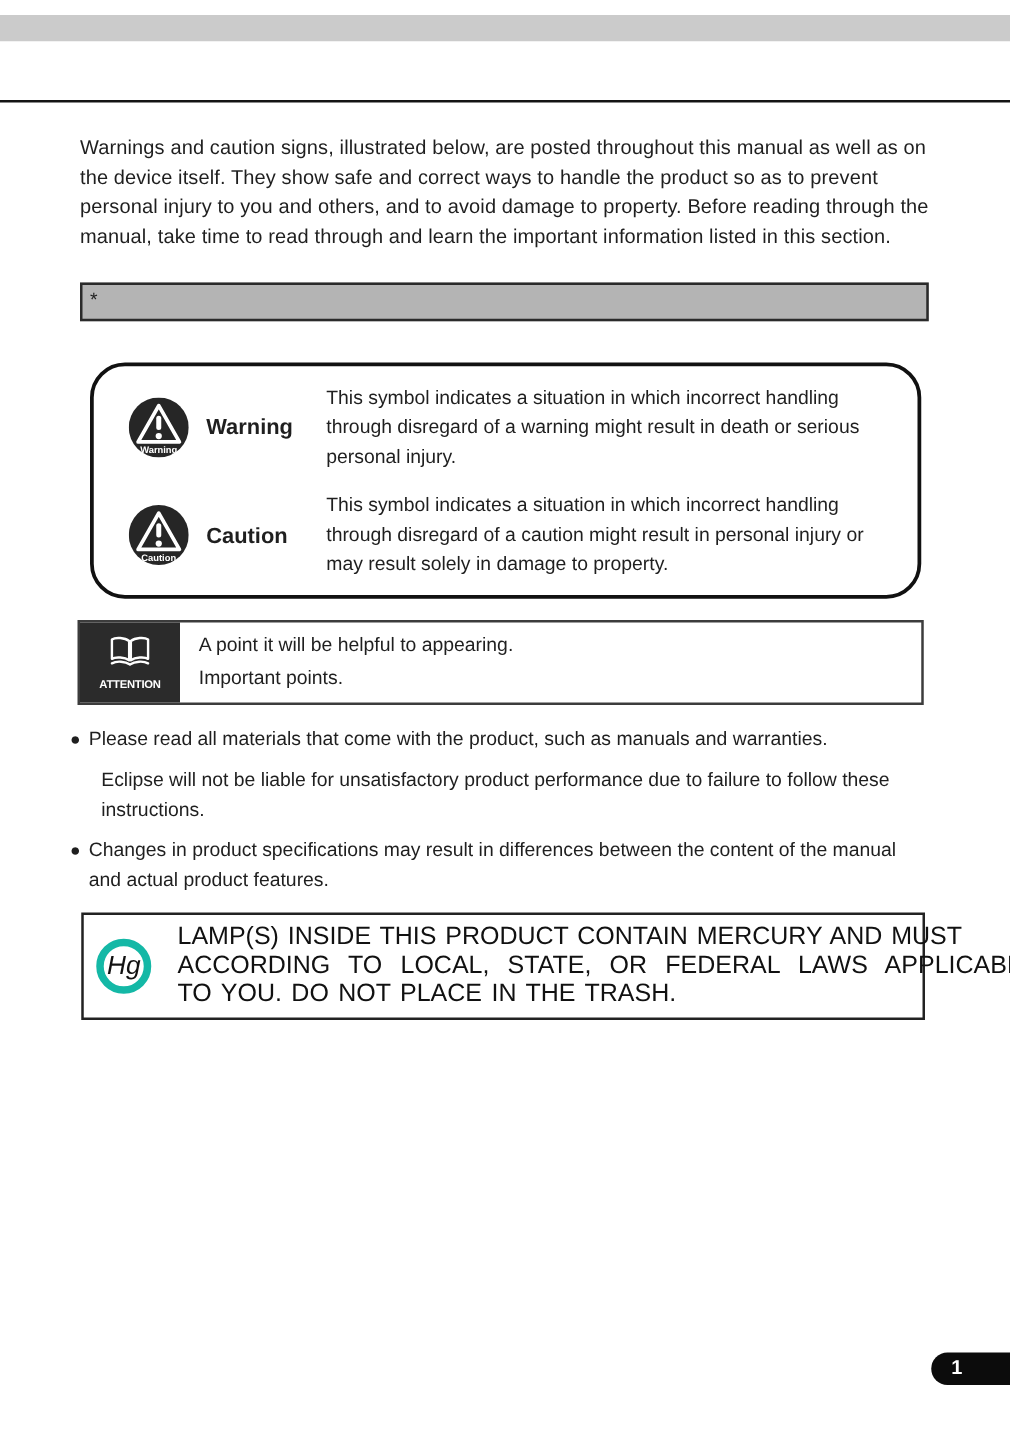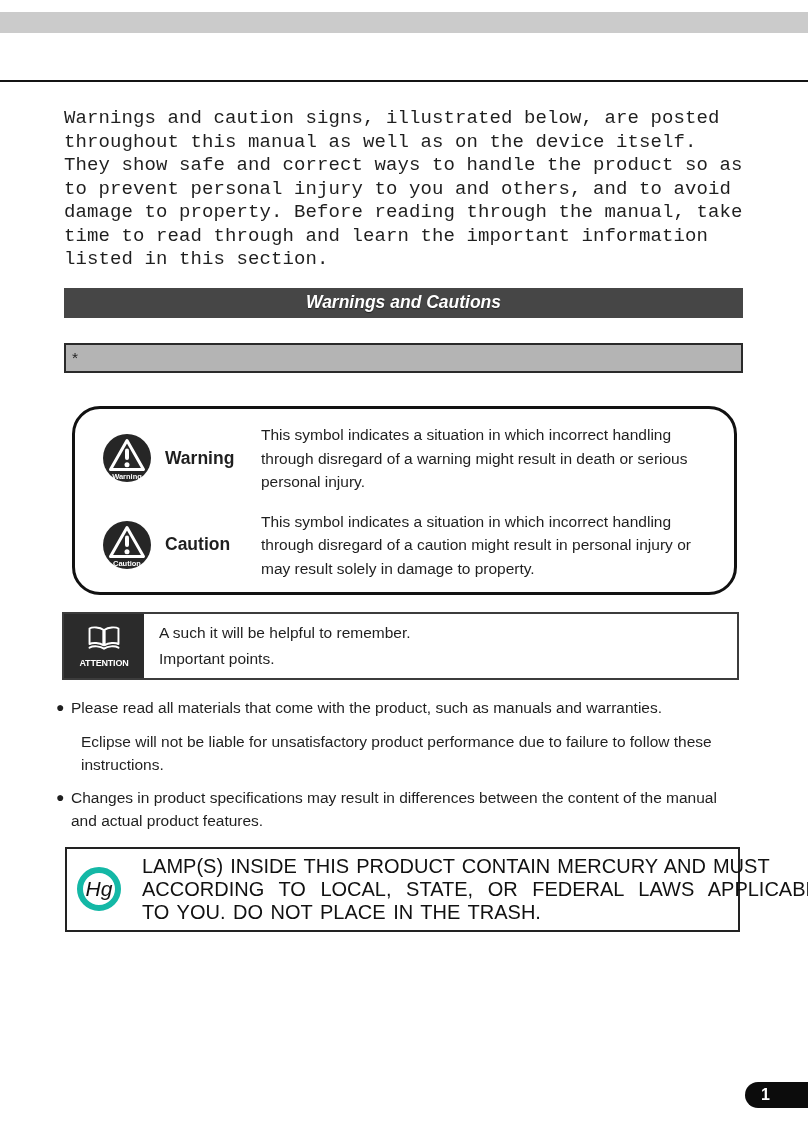--- a/index.html
+++ b/index.html
@@ -1,21 +1,21 @@
 <!DOCTYPE html>
 <html><head>
 <meta charset="utf-8">
 <style>
   html,body{margin:0;padding:0;background:#fff;}
   .page{position:relative;width:808px;height:1148px;background:#ffffff;
         font-family:"Liberation Sans",sans-serif;color:#1f1f1f;overflow:hidden;}
   .top-bar{position:absolute;left:0;top:12px;width:808px;height:21px;background:#cbcbcb;}
   .rule{position:absolute;left:0;top:80px;width:808px;height:2px;background:#141414;}
   .content{position:absolute;left:64px;top:107px;width:680px;}
-  .intro{margin:0;font-size:19px;line-height:23.5px;letter-spacing:0.1px;font-family:Liberation Mono, monospace;}
+  .intro{margin:0;font-size:16px;line-height:23.5px;letter-spacing:0.1px;}
   .section-header{margin-top:16px;width:679px;height:30px;background:#464646;
         display:flex;align-items:center;justify-content:center;box-sizing:border-box;}
   .section-header span{color:#ffffff;font-size:17.5px;font-weight:bold;font-style:italic;
         text-shadow:0 1px 1px rgba(0,0,0,0.55);}
   .note-box{margin-top:25px;width:679px;box-sizing:border-box;background:#b4b4b4;
         border:2px solid #2a2a2a;padding:2px 8px 3px 6px;display:flex;
         font-size:15.5px;line-height:21.5px;}
   .note-marker{width:13px;flex:none;}
   .note-text{flex:1;}
   .symbol-box{margin-top:33px;margin-left:8px;width:665px;box-sizing:border-box;
@@ -59,23 +59,20 @@
 <body>
 
 <div class="page">
   <div class="top-bar"></div>
   <div class="rule"></div>
 
   <div class="content">
 
     <p class="intro">Warnings and caution signs, illustrated below, are posted throughout this manual as well as on the device itself. They show safe and correct ways to handle the product so as to prevent personal injury to you and others, and to avoid damage to property. Before reading through the manual, take time to read through and learn the important information listed in this section.</p>
 
-    <div class="section-header">
-      <span>Warnings and Cautions</span>
-    </div>
 
     <div class="note-box">
       <span class="note-marker">*</span>
     </div>
 
     <div class="symbol-box">
 
       <div class="sign-row">
         <div class="sign-icon">
           <svg viewBox="0 0 48 48" width="48" height="48">
@@ -112,21 +109,21 @@
         <span>
           <svg viewBox="0 0 38 28" width="38" height="27">
             <path d="M18.3 5 C14.8 2.2 7 1.7 4 3.7 L4 19.8 C7 17.9 14.8 18.4 18.3 21 Z" fill="none" stroke="#ffffff" stroke-width="2" stroke-linejoin="round"></path>
             <path d="M19.7 5 C23.2 2.2 31 1.7 34 3.7 L34 19.8 C31 17.9 23.2 18.4 19.7 21 Z" fill="none" stroke="#ffffff" stroke-width="2" stroke-linejoin="round"></path>
             <path d="M4 23.5 C8 21.3 15 21.8 19 24.5 C23 21.8 30 21.3 34 23.5" fill="none" stroke="#ffffff" stroke-width="2" stroke-linecap="round"></path>
           </svg>
         </span>
         <span class="attention-label">ATTENTION</span>
       </div>
       <div class="attention-text">
-        <div>A such it will be helpful to remember.</div>
+        <div>A point it will be helpful to appearing.</div>
         <div>Important points.</div>
       </div>
     </div>
 
     <div class="bullet-row">
       <span class="bullet-marker">●</span>
       <span class="bullet-text">Please read all materials that come with the product, such as manuals and warranties.</span>
     </div>
     <p class="bullet-sub">Eclipse will not be liable for unsatisfactory product performance due to failure to follow these instructions.</p>
 

